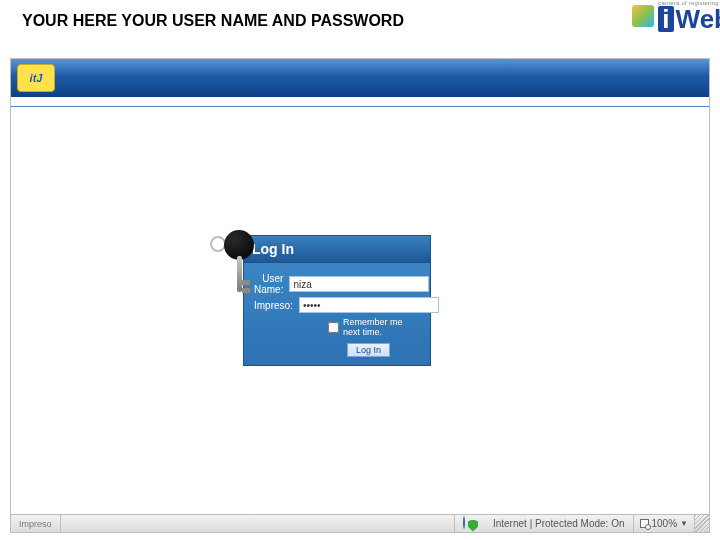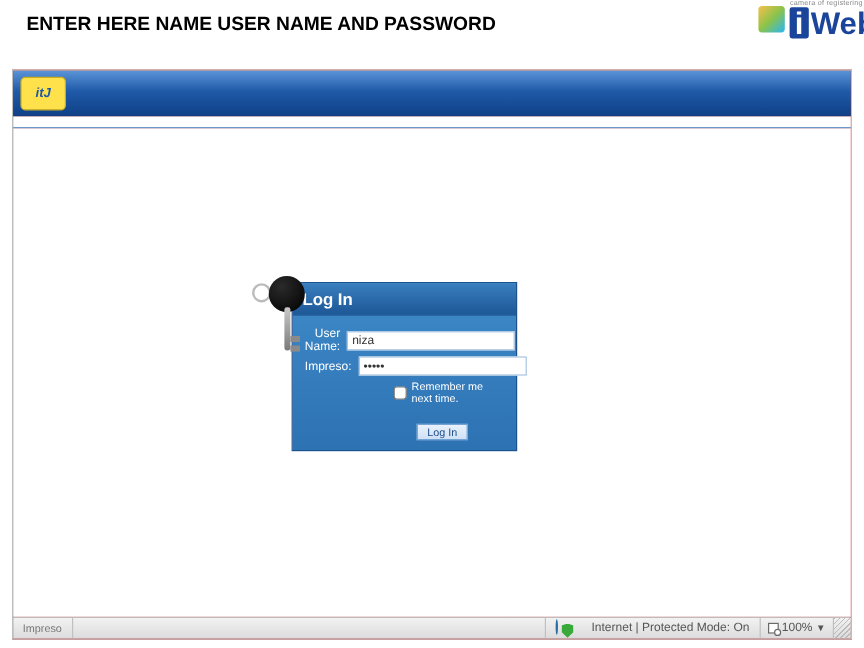--- a/index.html
+++ b/index.html
@@ -7,42 +7,42 @@
 
     .instruction { position:absolute; top:12px; left:22px; font-size:16px; font-weight:700; color:#000; }
 
     .brand { position:absolute; top:0; right:-10px; display:flex; align-items:center; gap:4px; }
     .brand-icon { width:22px; height:22px; background:linear-gradient(135deg,#f7c04a,#8bc34a,#29b6f6); border-radius:3px; }
     .brand-text-block { display:flex; flex-direction:column; line-height:1; }
     .brand-tag { font-size:6px; color:#888; letter-spacing:0.2px; white-space:nowrap; }
     .brand-text { font-size:26px; font-weight:700; color:#1a459b; display:flex; align-items:center; }
     .brand-text .i-box { display:inline-block; background:#1a459b; color:#fff; padding:0 4px; margin-right:2px; border-radius:2px; }
 
-    .browser { position:absolute; top:58px; left:10px; width:700px; height:475px; border:1px solid #bdbdbd; background:#b91c1c; display:flex; flex-direction:column; }
+    .browser { position:absolute; top:58px; left:10px; width:700px; height:475px; border:1px solid #bdbdbd; background:#0369a1; display:flex; flex-direction:column; }
 
     .header-band { height:38px; background:linear-gradient(to bottom,#5a93d6 0%,#1f5aa8 45%,#0f3f86 100%); display:flex; align-items:center; padding-left:6px; }
     .logo-badge { width:38px; height:28px; background:#ffe24b; border:1px solid #cbae1f; border-radius:4px; display:flex; align-items:center; justify-content:center; font-size:11px; font-weight:700; color:#1f5aa8; font-style:italic; }
 
     .sub-band { height:10px; background:#fff; border-bottom:1px solid #4a7ebf; }
 
     .content { flex:1; background:#fff; position:relative; }
 
     .key-icon { position:absolute; left:-30px; top:-6px; width:46px; height:80px; }
     .key-head { width:30px; height:30px; border-radius:50%; background:radial-gradient(circle at 35% 30%,#2a2a2a,#000); position:absolute; top:0; left:10px; }
     .key-ring { width:16px; height:16px; border:2px solid #bbb; border-radius:50%; position:absolute; top:6px; left:-4px; }
     .key-shaft { width:5px; height:36px; background:linear-gradient(to bottom,#c9c9c9,#7a7a7a); position:absolute; top:26px; left:23px; border-radius:2px; }
     .key-teeth { position:absolute; top:50px; left:28px; width:8px; height:5px; background:#8a8a8a; box-shadow:0 8px 0 #8a8a8a; }
 
     .login-box { position:absolute; top:128px; left:232px; width:188px; background:linear-gradient(to bottom,#3f8ac8,#2d72b3); border:1px solid #1c5190; }
     .login-title { background:linear-gradient(to bottom,#3a7fbf,#1d5796); color:#fff; font-weight:700; font-size:14px; padding:5px 8px; border-bottom:1px solid #1c5190; }
     .login-body { padding:10px 10px 8px 10px; font-size:10px; color:#fff; }
     .row { display:flex; align-items:center; margin-bottom:2px; }
     .row label { width:68px; text-align:right; margin-right:6px; font-size:10px; }
     .row input { flex:0 0 120px; height:16px; font-size:10px; padding:4px 3px; border:1px solid #a6c4e2; background:#fff; color:#333; }
-    .remember { display:flex; align-items:center; margin:4px 0 16px 74px; font-size:9px; }
+    .remember { display:flex; align-items:center; margin:4px 0 6px 74px; font-size:9px; }
     .remember input { width:11px; height:11px; margin-right:4px; }
     .login-btn-wrap { display:flex; justify-content:flex-end; padding-right:30px; }
     .login-btn { font-size:9px; padding:1px 8px; background:linear-gradient(to bottom,#eaf1fb,#cfe0f5); border:1px solid #7da9d8; color:#1c4d87; cursor:pointer; }
 
     .status-bar { height:18px; background:linear-gradient(to bottom,#f2f2f2,#dcdcdc); border-top:1px solid #bdbdbd; display:flex; align-items:center; font-size:10px; color:#555; }
     .status-sep { width:1px; height:100%; background:#c0c0c0; }
     .status-left { padding:0 8px; flex:0 0 auto; font-size:9px; color:#777; }
     .status-spacer { flex:1; }
     .status-cell { display:flex; align-items:center; gap:16px; padding:0 8px; }
     .globe { width:12px; height:12px; border-radius:50%; background:radial-gradient(circle at 30% 30%,#8fd0ff,#2d84c4); border:1px solid #2a6fa3; position:relative; }
@@ -50,21 +50,21 @@
     .zone-wrap { position:relative; width:14px; height:14px; }
     .zoom-cell { padding:0 6px; display:flex; align-items:center; gap:3px; }
     .zoom-sq { width:9px; height:9px; border:1px solid #6a6a6a; background:#fff; position:relative; }
     .zoom-lens { width:6px; height:6px; border:1px solid #6a6a6a; border-radius:50%; position:absolute; right:-3px; bottom:-3px; background:#fff; }
     .chev { font-size:8px; color:#555; }
     .corner { width:14px; height:100%; background:repeating-linear-gradient(135deg,#bbb 0 1px,transparent 1px 3px); }
   </style>
 </head>
 <body>
 
-<div class="instruction">ENTER HERE NAME USER NAME AND PASSWORD</div>
+<div class="instruction">YOUR HERE YOUR USER NAME AND PASSWORD</div>
 
 <div class="brand">
   <div class="brand-icon"></div>
   <div class="brand-text-block">
     <span class="brand-tag">camera of registering</span>
     <span class="brand-text">
       <span class="i-box">i</span>
         <span>Web</span>
     </span>
   </div>

